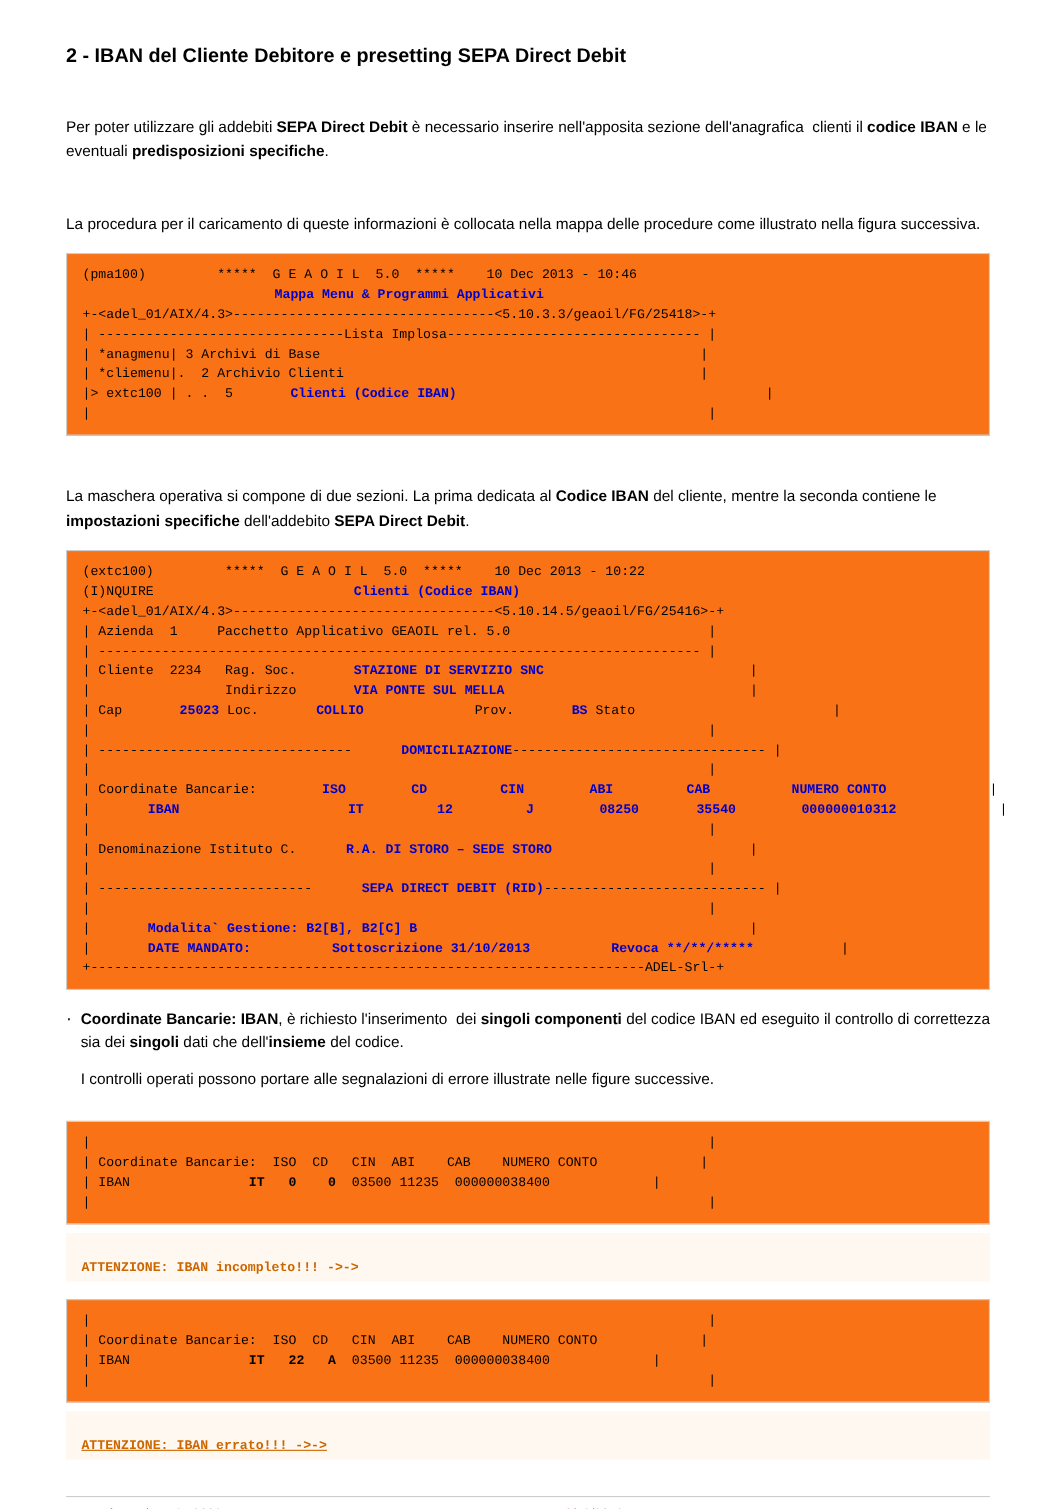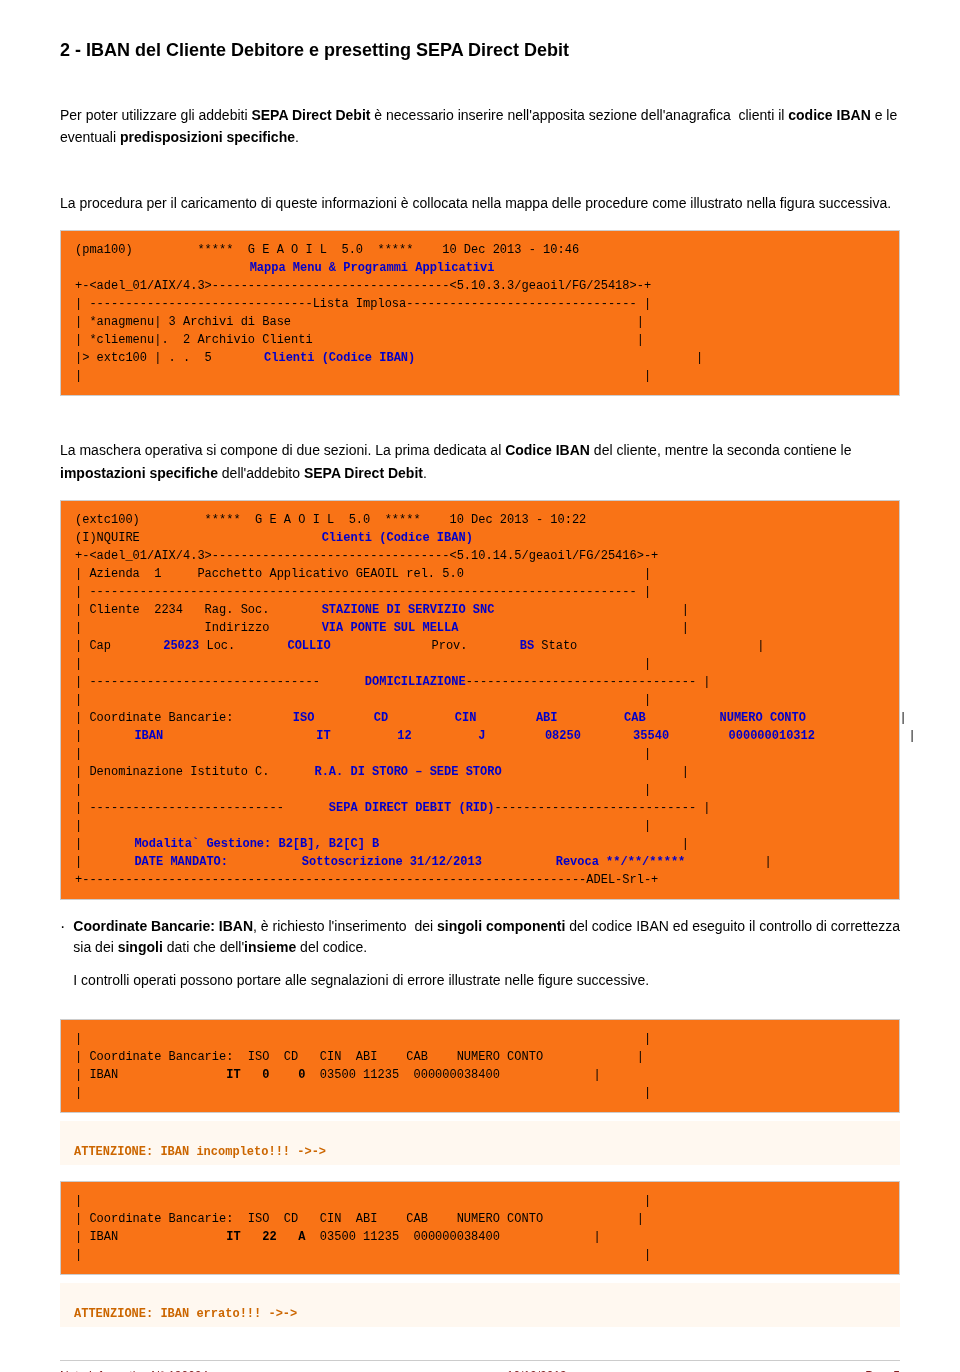--- a/index.html
+++ b/index.html
@@ -100,21 +100,21 @@
 | --------------------------------<span class="blue">DOMICILIAZIONE</span>-------------------------------- |
 |                                                                              |
 | Coordinate Bancarie:  <span class="blue">ISO</span>  <span class="blue">CD</span>   <span class="blue">CIN</span>  <span class="blue">ABI</span>   <span class="blue">CAB</span>    <span class="blue">NUMERO CONTO</span>             |
 | <span class="blue">IBAN</span>               <span class="blue">IT</span>   <span class="blue">12</span>   <span class="blue">J</span>  <span class="blue">08250</span> <span class="blue">35540</span>  <span class="blue">000000010312</span>             |
 |                                                                              |
 | Denominazione Istituto C.<span class="blue">R.A. DI STORO – SEDE STORO</span>                         |
 |                                                                              |
 | ---------------------------<span class="blue">SEPA DIRECT DEBIT (RID)</span>---------------------------- |
 |                                                                              |
 | <span class="blue">Modalita` Gestione: B2[B], B2[C] B</span>                                          |
-| <span class="blue">DATE MANDATO:</span>    <span class="blue">Sottoscrizione 31/12/2013</span>    <span class="blue">Revoca **/**/*****</span>           |
+| <span class="blue">DATE MANDATO:</span>    <span class="blue">Sottoscrizione 31/10/2013</span>    <span class="blue">Revoca **/**/*****</span>           |
 +----------------------------------------------------------------------ADEL-Srl-+</div>
 
 <div class="bullet-section">
   <span class="bullet">·</span>
   <div>
     <p><strong>Coordinate Bancarie: IBAN</strong>, è richiesto l'inserimento&nbsp; dei <strong>singoli componenti</strong> del codice IBAN ed eseguito il controllo di correttezza sia dei <strong>singoli</strong> dati che dell'<strong>insieme</strong> del codice.</p>
     <p>I controlli operati possono portare alle segnalazioni di errore illustrate nelle figure successive.</p>
   </div>
 </div>
 
@@ -125,21 +125,21 @@
 
 <div class="code-block" style="background:#fff8f0; border:none; color:#cc6600; font-family:'Courier New',Courier,monospace; font-size:12px; font-weight:bold; padding: 4px 14px; margin-top: -8px; ">
 <span class="orange">ATTENZIONE: IBAN incompleto!!! -&gt;-&gt;</span>
 </div>
 
 <div class="code-block">|                                                                              |
 | Coordinate Bancarie:  ISO  CD   CIN  ABI    CAB    NUMERO CONTO             |
 | IBAN               <strong>IT</strong>   <strong>22</strong>   <strong>A</strong>  03500 11235  000000038400             |
 |                                                                              |</div>
 
-<div class="code-block" style="background:#fff8f0; border:none; color:#cc6600; font-family:'Courier New',Courier,monospace; font-size:12px; font-weight:bold; padding: 4px 14px; margin-top: -8px; margin-bottom: 16px;">
+<div class="code-block" style="background:#fff8f0; border:none; color:#cc6600; font-family:'Courier New',Courier,monospace; font-size:12px; font-weight:bold; padding: 4px 14px; margin-top: -8px; margin-bottom: 16px; text-decoration: underline;">
 <span class="orange">ATTENZIONE: IBAN errato!!! -&gt;-&gt;</span>
 </div>
 
 <div class="footer">
   <span>Nota Informativa  N° 130024</span>
   <span>10/12/2013</span>
   <span>Pag. 5</span>
 </div>
 
 </body></html>

